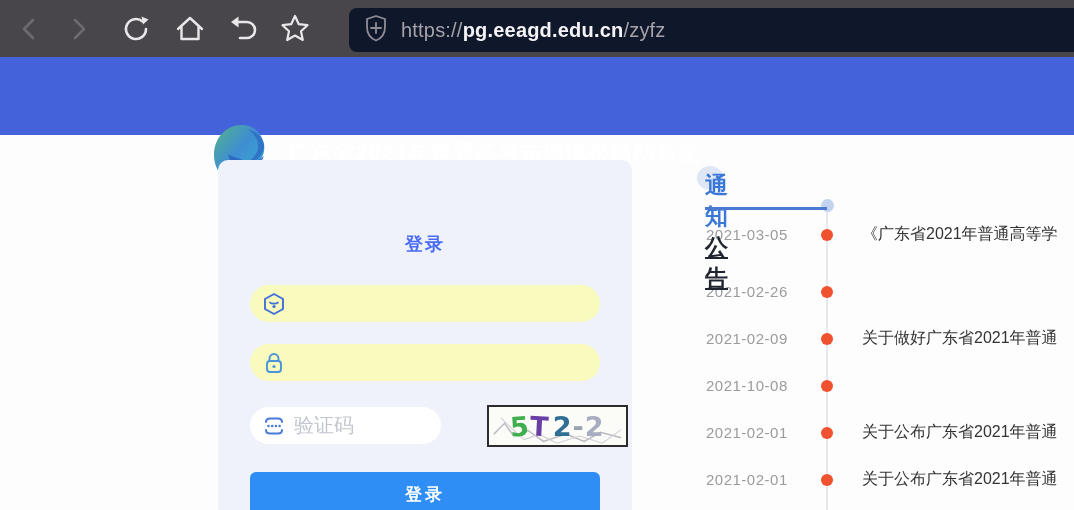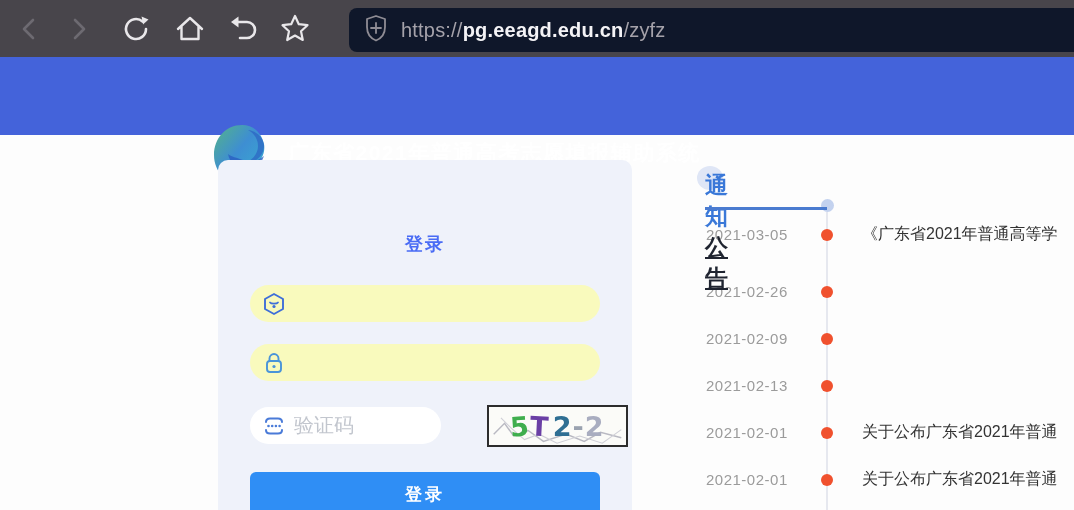--- a/index.html
+++ b/index.html
@@ -221,23 +221,24 @@
       <span class="n-dot"></span>
       <span class="n-text">《广东省2021年普通高等学</span>
     </div>
     <div class="notice-row" style="top:281px;">
       <span class="n-date">2021-02-26</span>
       <span class="n-dot"></span>
     </div>
     <div class="notice-row" style="top:328px;">
       <span class="n-date">2021-02-09</span>
       <span class="n-dot"></span>
+      <span class="n-text">关于做好广东省2021年普通</span>
     </div>
     <div class="notice-row" style="top:375px;">
-      <span class="n-date">2021-02-13</span>
+      <span class="n-date">2021-10-08</span>
       <span class="n-dot"></span>
     </div>
     <div class="notice-row" style="top:422px;">
       <span class="n-date">2021-02-01</span>
       <span class="n-dot"></span>
       <span class="n-text">关于公布广东省2021年普通</span>
     </div>
     <div class="notice-row" style="top:469px;">
       <span class="n-date">2021-02-01</span>
       <span class="n-dot"></span>

